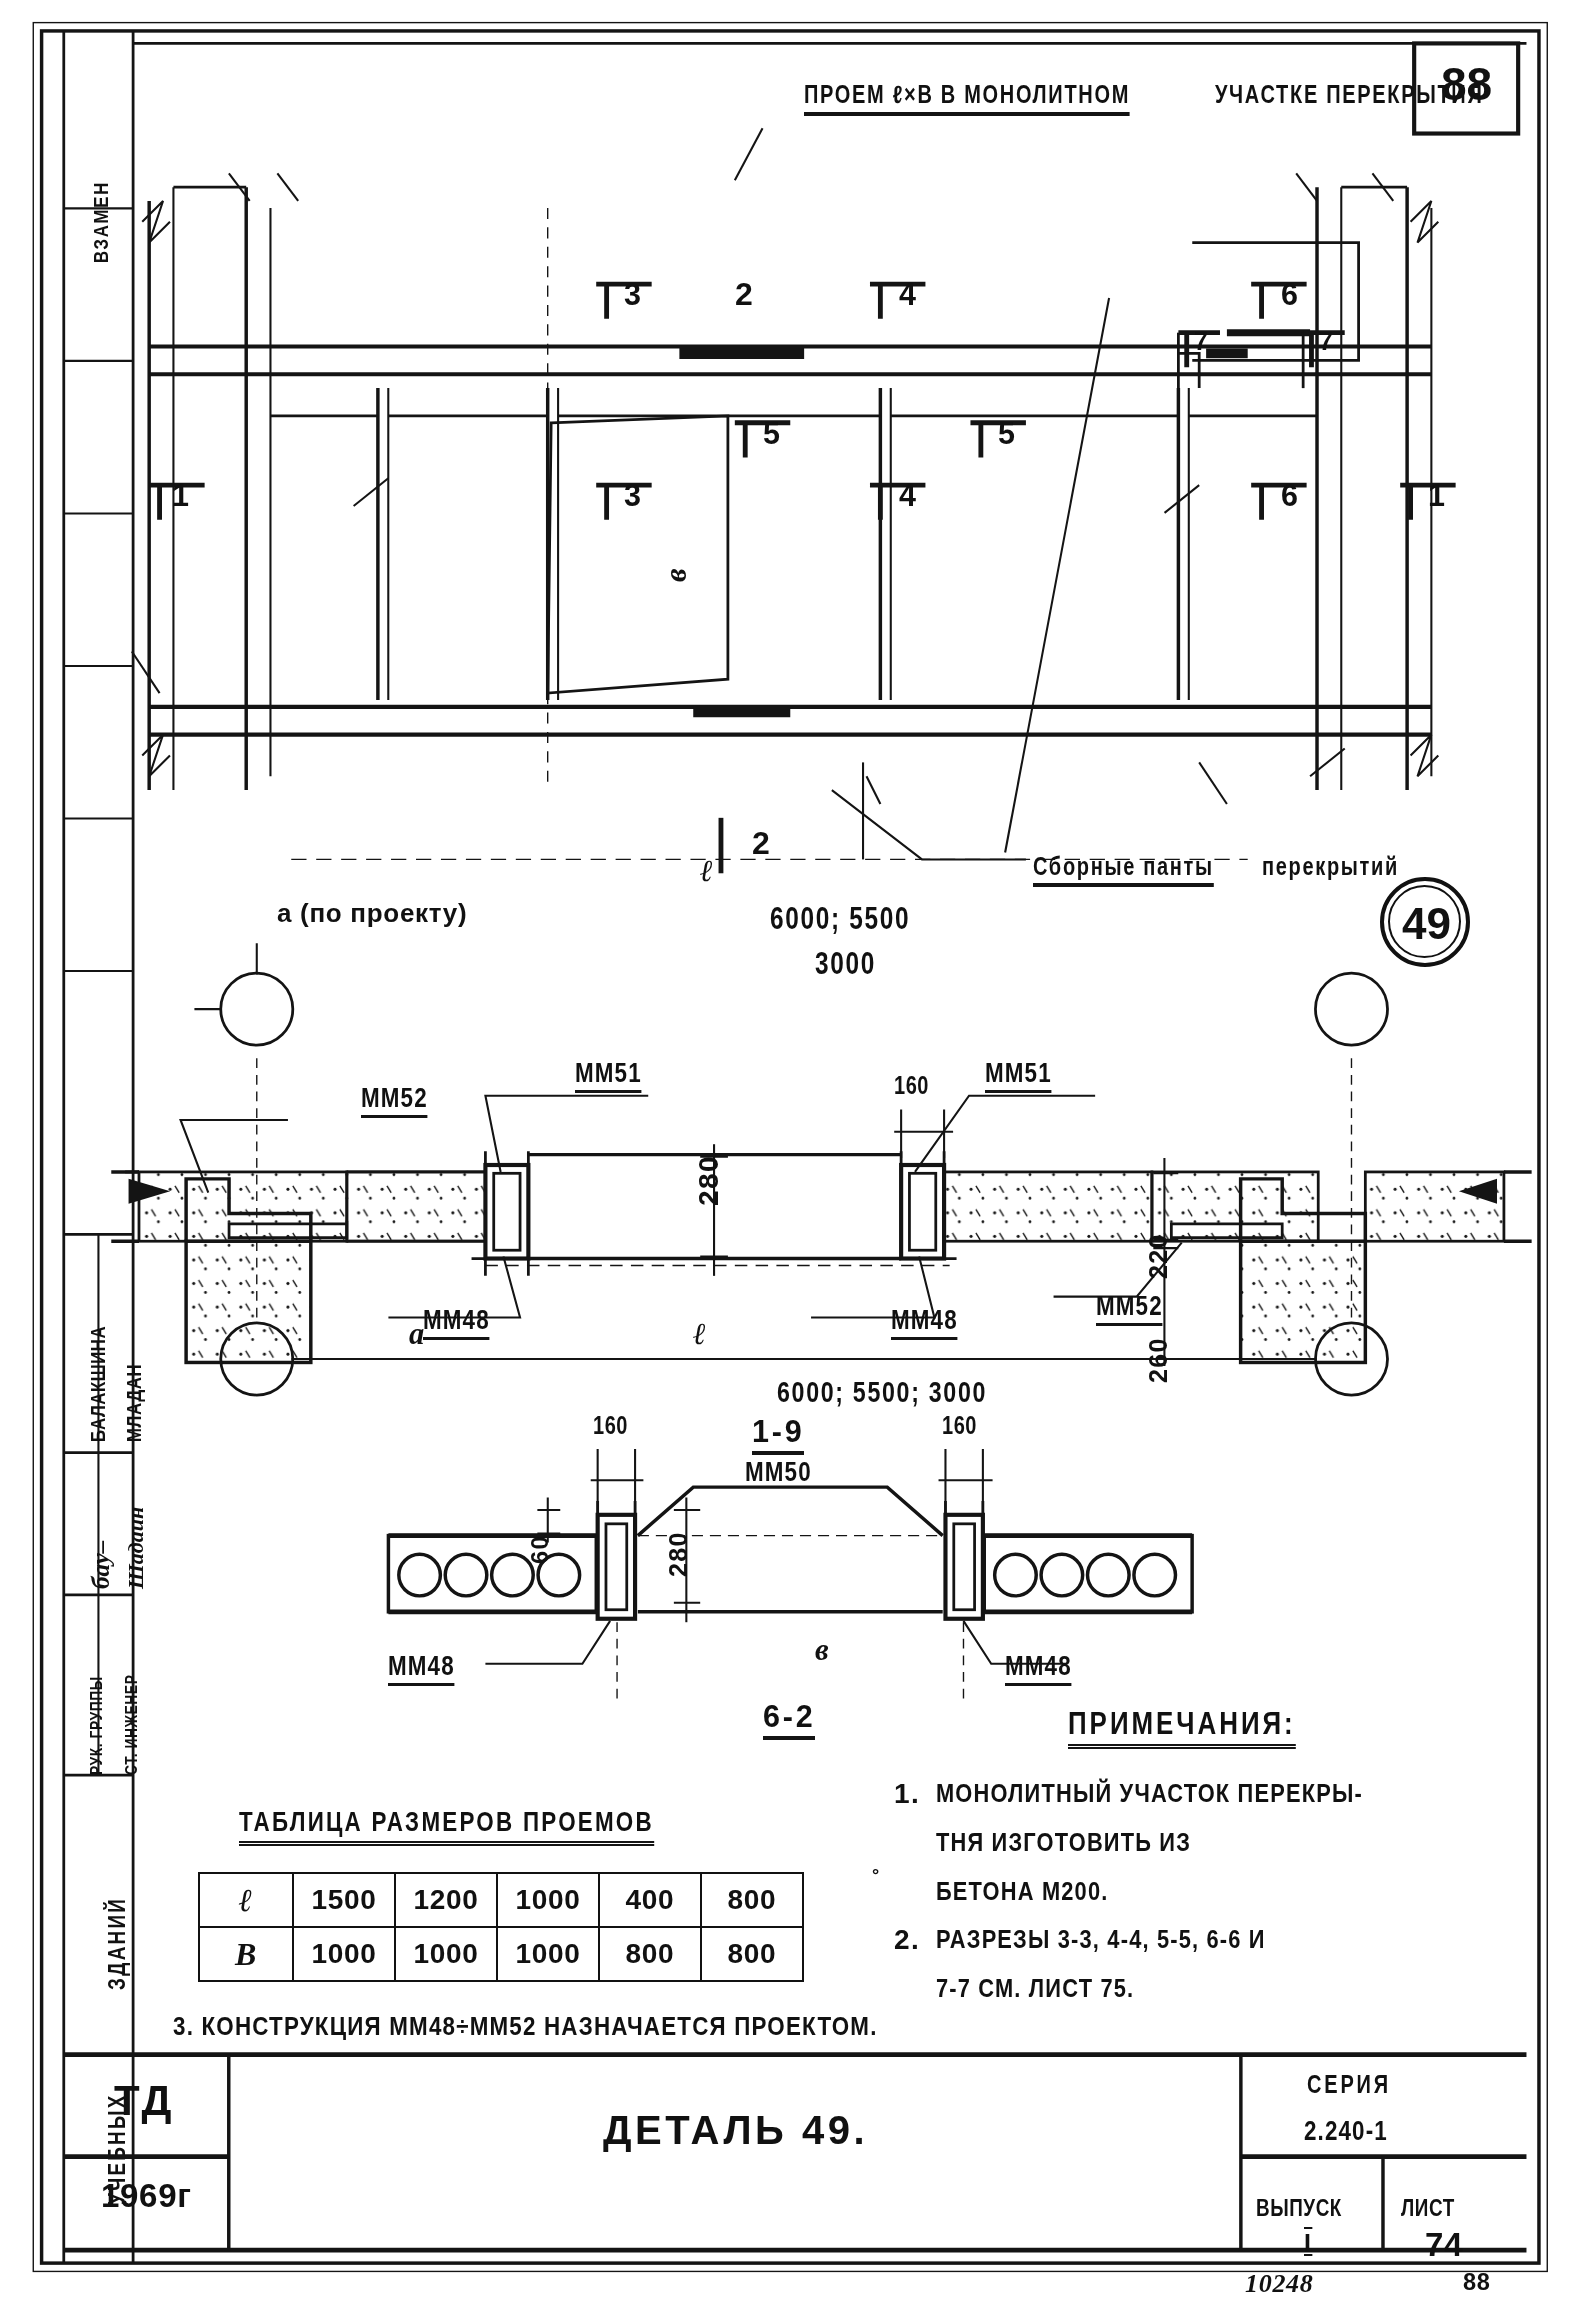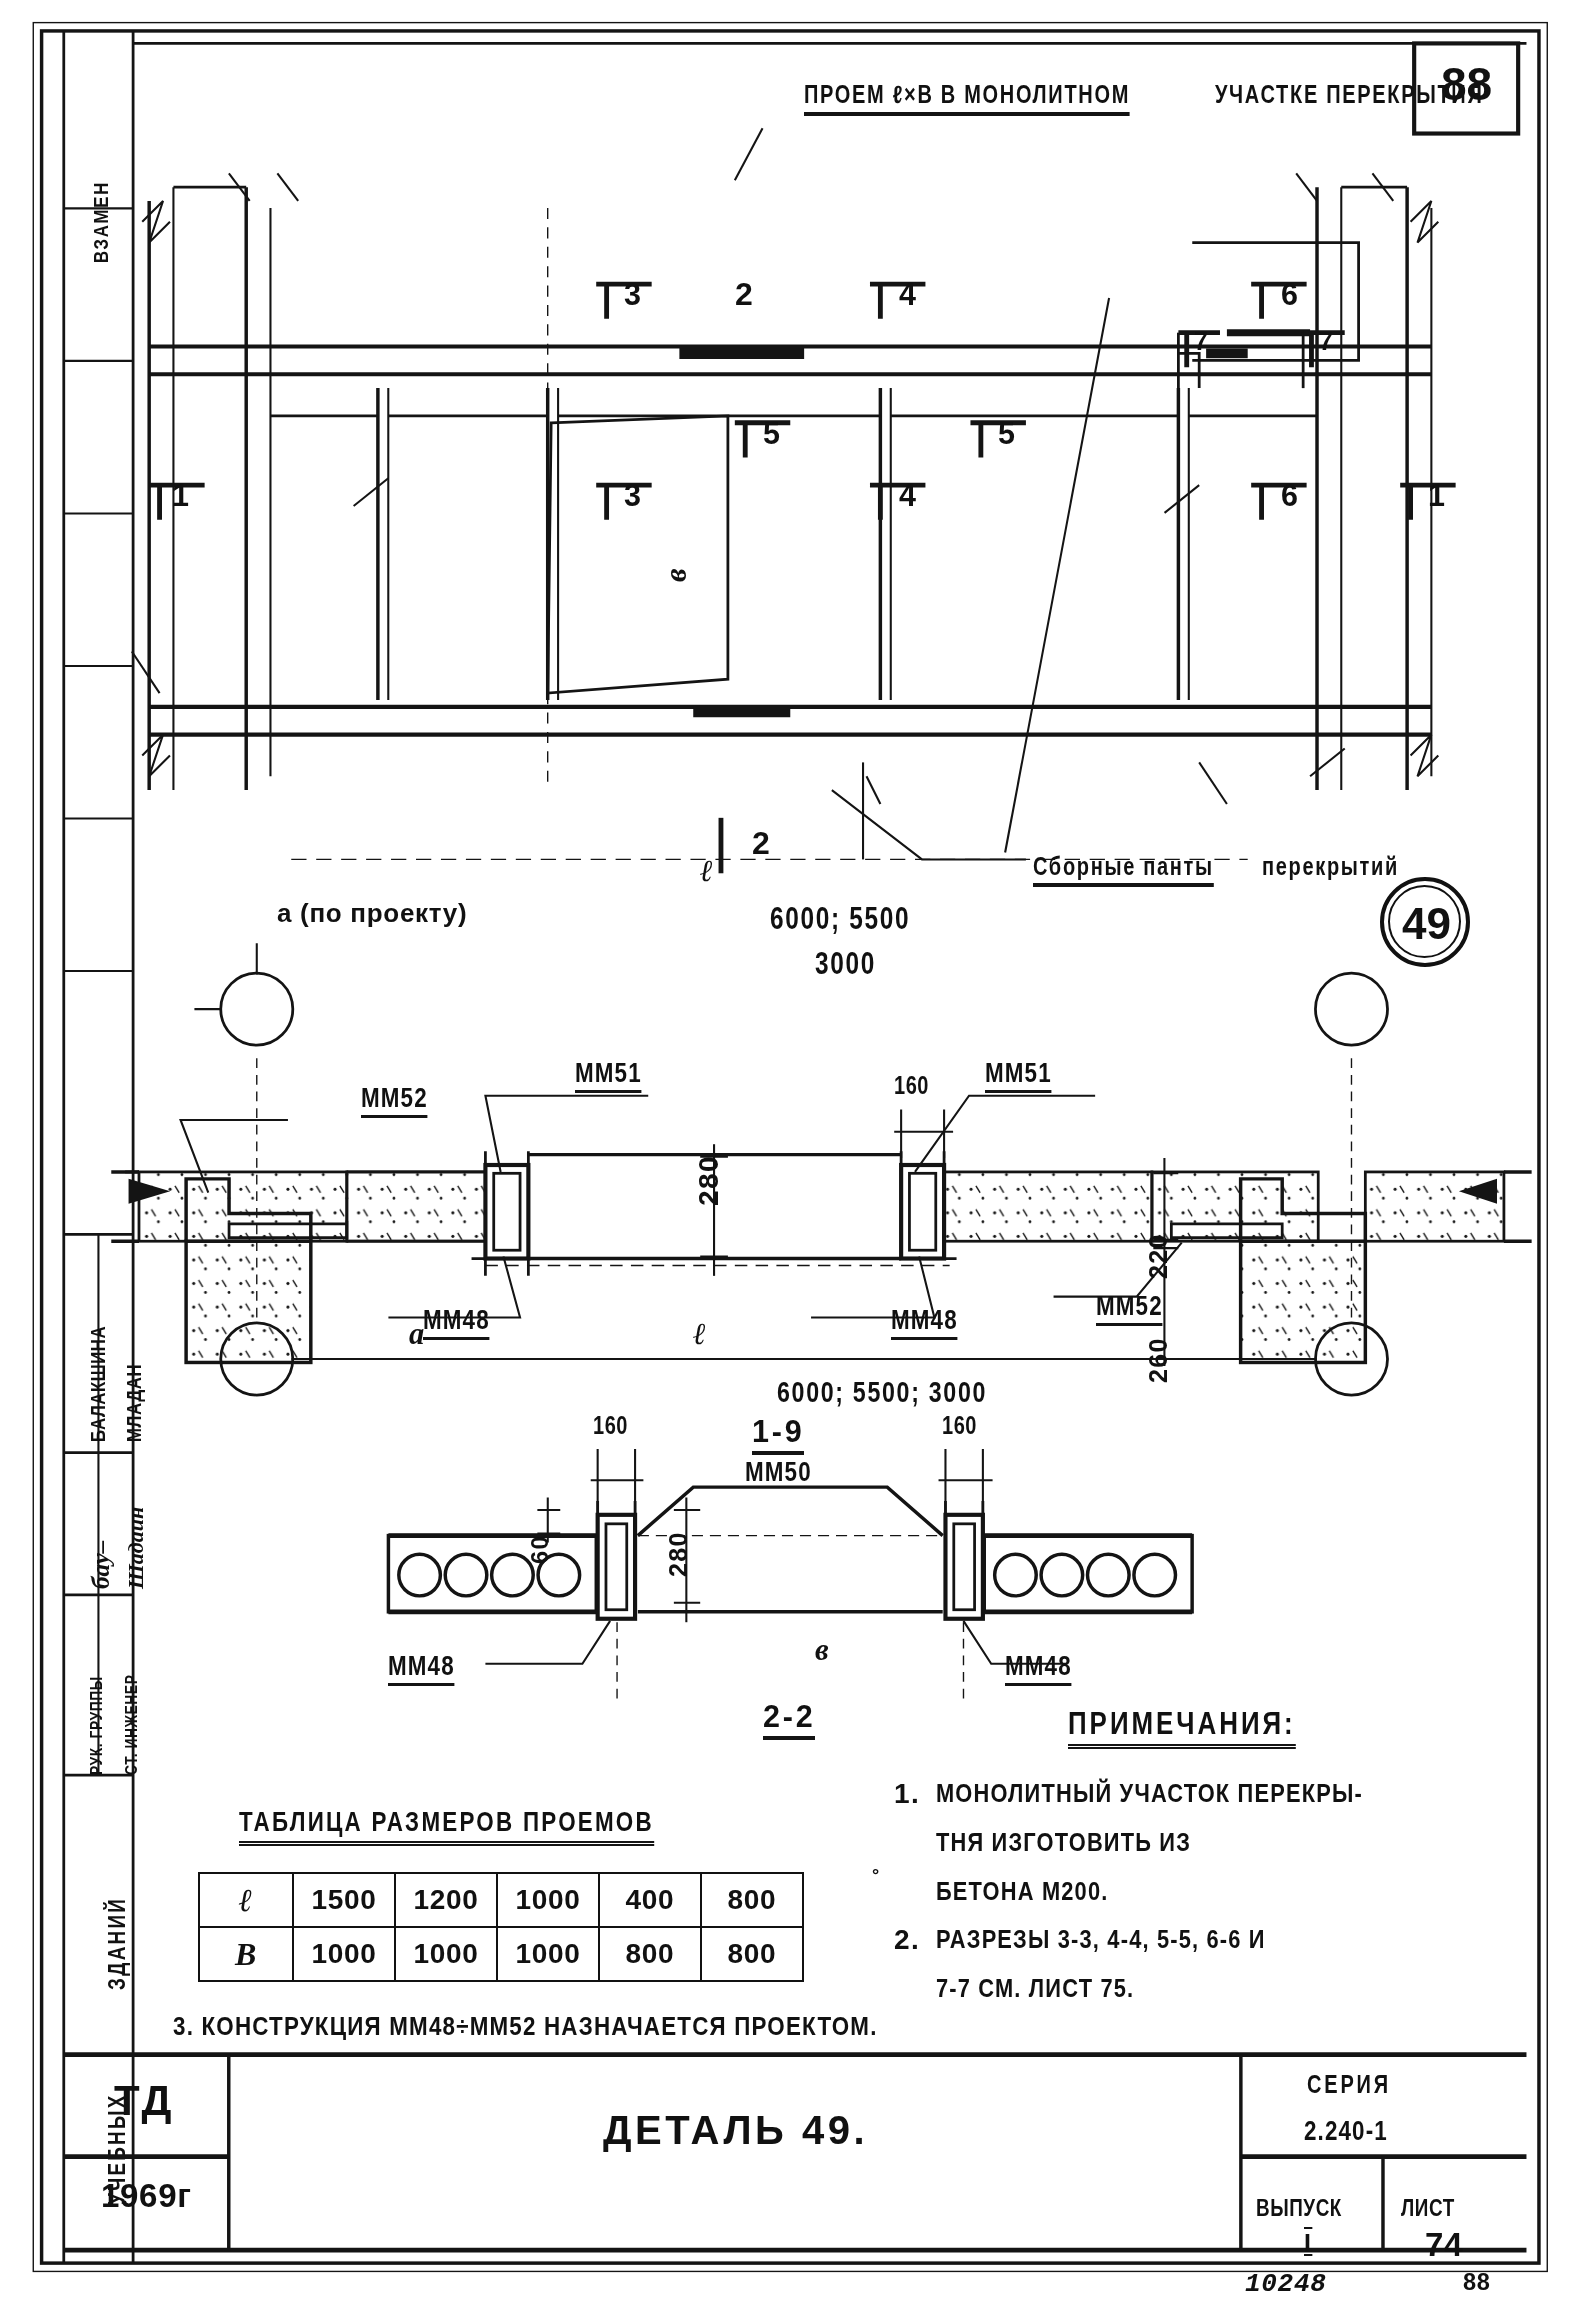--- a/index.html
+++ b/index.html
@@ -382,21 +382,21 @@
   </svg>
 
   <div class="lbl cond" style="left:745px;top:1456px;font-size:28px;letter-spacing:1.4px;">ММ50</div>
   <div class="lbl cond" style="left:593px;top:1411px;font-size:25px;letter-spacing:0.7px;">160</div>
   <div class="lbl cond" style="left:942px;top:1411px;font-size:25px;letter-spacing:0.7px;">160</div>
   <div class="lbl rot90" style="left:527px;top:1564px;font-size:23.6px;letter-spacing:1.4px;">60</div>
   <div class="lbl rot90" style="left:664px;top:1577px;font-size:25px;letter-spacing:1.4px;">280</div>
   <div class="lbl cond" style="left:388px;top:1650px;font-size:28px;letter-spacing:1.4px;border-bottom:3.5px solid #141414;padding-bottom:1.4px;">ММ48</div>
   <div class="lbl cond" style="left:1005px;top:1650px;font-size:28px;letter-spacing:1.4px;border-bottom:3.5px solid #141414;padding-bottom:1.4px;">ММ48</div>
   <div class="lbl" style="left:815px;top:1633px;font-size:30.5px;font-style:italic;font-family:'Liberation Serif',serif;">в</div>
-  <div class="lbl" style="left:763px;top:1699px;font-size:30.5px;letter-spacing:2.8px;border-bottom:4.9px solid #141414;padding-bottom:2.1px;">2-2</div>
+  <div class="lbl" style="left:763px;top:1699px;font-size:30.5px;letter-spacing:2.8px;border-bottom:4.9px solid #141414;padding-bottom:2.1px;">6-2</div>
 
   <div class="note" style="left:1068px;top:1706px;font-size:30.5px;letter-spacing:3.5px;border-bottom:5.5px double #141414;padding-bottom:2.8px;transform:scaleX(.85);transform-origin:0 0;">ПРИМЕЧАНИЯ:</div>
 
   <div class="note" style="left:894px;top:1778px;font-size:28px;">1.</div>
   <div class="note cond" style="left:936px;top:1778px;font-size:26px;letter-spacing:1.4px;transform:scaleX(.84);transform-origin:0 0;">МОНОЛИТНЫЙ  УЧАСТОК  ПЕРЕКРЫ-</div>
   <div class="note cond" style="left:936px;top:1827px;font-size:26px;letter-spacing:1.4px;transform:scaleX(.84);transform-origin:0 0;">ТНЯ    ИЗГОТОВИТЬ    ИЗ</div>
   <div class="note cond" style="left:936px;top:1876px;font-size:26px;letter-spacing:1.4px;transform:scaleX(.84);transform-origin:0 0;">БЕТОНА  М200.</div>
 
   <div class="note" style="left:894px;top:1924px;font-size:28px;">2.</div>
   <div class="note cond" style="left:936px;top:1924px;font-size:26px;letter-spacing:1.4px;transform:scaleX(.84);transform-origin:0 0;">РАЗРЕЗЫ 3-3, 4-4, 5-5, 6-6  И</div>
@@ -444,17 +444,17 @@
   <div class="lbl" style="left:114px;top:2077px;font-size:42px;letter-spacing:2.8px;">ТД</div>
   <div class="lbl" style="left:101px;top:2177px;font-size:33px;letter-spacing:0.7px;">1969г</div>
   <div class="lbl" style="left:603px;top:2108px;font-size:40px;letter-spacing:3.5px;">ДЕТАЛЬ 49.</div>
   <div class="lbl cond" style="left:1307px;top:2070px;font-size:25px;letter-spacing:3.5px;">СЕРИЯ</div>
   <div class="lbl cond" style="left:1304px;top:2115px;font-size:28px;letter-spacing:1.4px;">2.240-1</div>
   <div class="lbl cond" style="left:1256px;top:2195px;font-size:23.6px;letter-spacing:0.7px;">ВЫПУСК</div>
   <div class="lbl" style="left:1304px;top:2229px;font-size:25px;text-decoration:overline underline;">I</div>
   <div class="lbl cond" style="left:1401px;top:2195px;font-size:23.6px;letter-spacing:0.7px;">ЛИСТ</div>
   <div class="lbl" style="left:1425px;top:2226px;font-size:33px;letter-spacing:0.7px;">74</div>
 
-  <div class="lbl" style="left:1245px;top:2269px;font-size:26px;font-style:italic;font-family:Liberation Mono, monospace;letter-spacing:0.7px;">10248</div>
+  <div class="lbl" style="left:1245px;top:2269px;font-size:26px;font-style:italic;font-family:Liberation Serif, serif;letter-spacing:0.7px;">10248</div>
   <div class="lbl" style="left:1463px;top:2269px;font-size:23.6px;letter-spacing:0.7px;">88</div>
 
 </div>
 
 
 </body></html>

